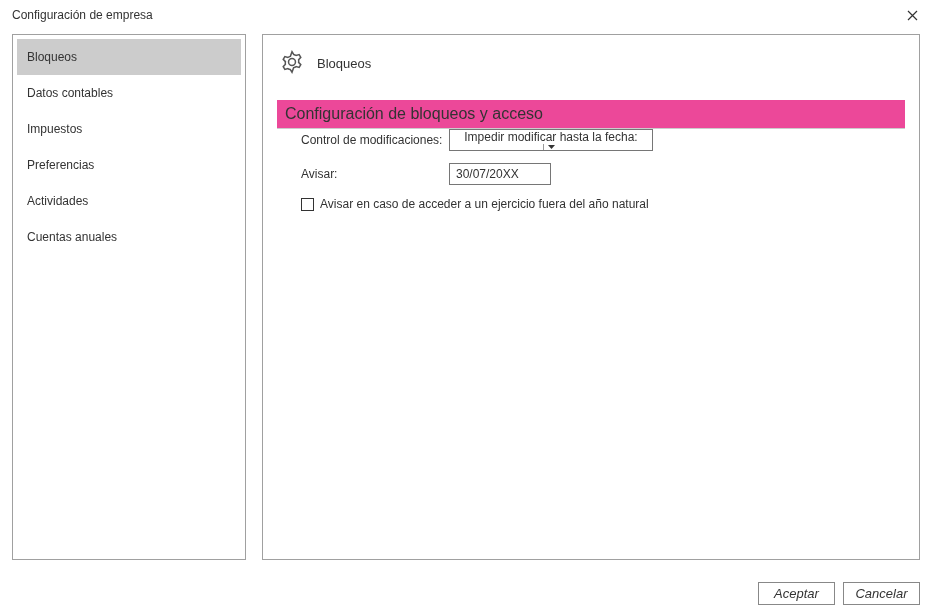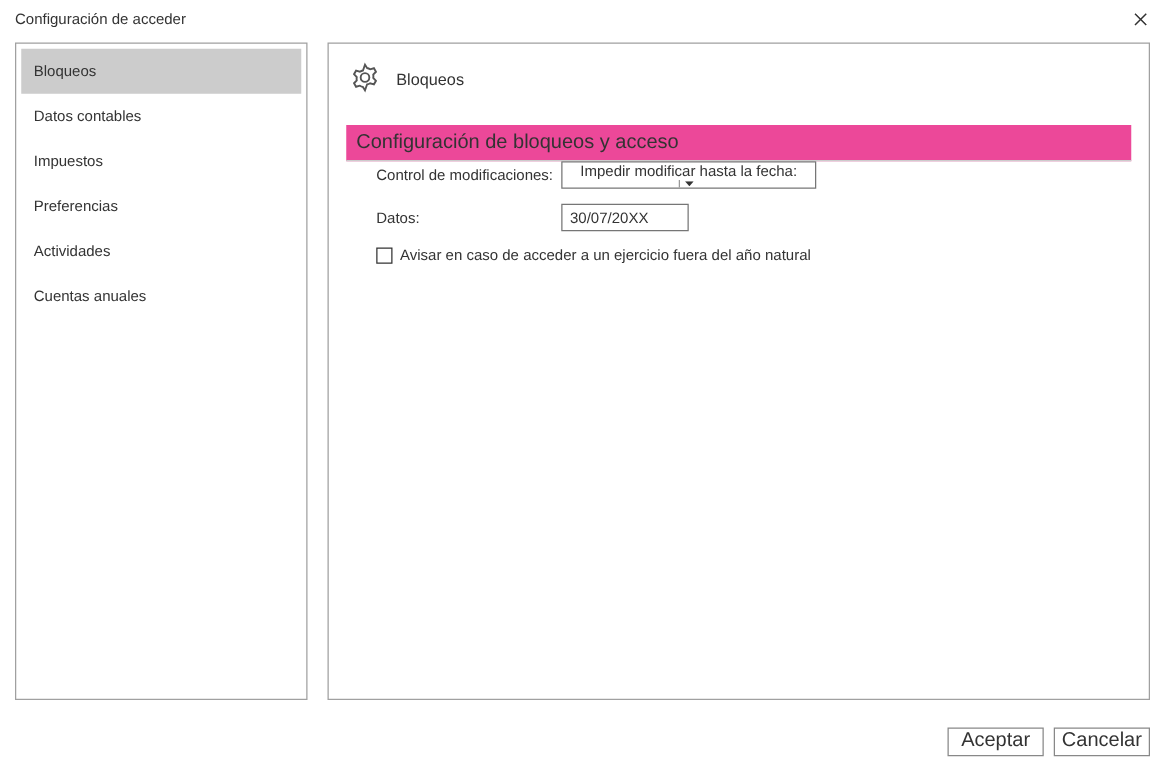--- a/index.html
+++ b/index.html
@@ -181,33 +181,34 @@
       justify-content: flex-end;
       align-items: center;
       gap: 8px;
       padding: 0 12px;
     }
     .btn {
       width: 77px;
       height: 23px;
       border: 1px solid #888;
       background: #ffffff;
-      font-size: 16px;
+      font-size: 13px;
       color: #333;
       display: flex;
       align-items: center;
       justify-content: center;
       cursor: pointer;
+      font-style: italic;
     }
   </style>
 </head>
 <body>
 
 <div class="title-bar">
-  <div class="title">Configuración de acceder</div>
+  <div class="title">Configuración de empresa</div>
   <div class="close-btn">
     <svg viewBox="0 0 11 11">
       <path d="M1 1 L10 10 M10 1 L1 10"></path>
     </svg>
   </div>
 </div>
 
 <div class="content">
   <div class="sidebar">
     <div class="sidebar-item selected">
@@ -249,21 +250,21 @@
         <span class="select-text">Impedir modificar hasta la fecha:</span>
         <span class="arrow-box">
           <svg viewBox="0 0 7 4">
               <path d="M0 0 L3.5 4 L7 0 Z"></path>
             </svg>
         </span>
       </div>
     </div>
 
     <div class="form-row">
-      <span class="form-label">Datos:</span>
+      <span class="form-label">Avisar:</span>
       <div class="date-control">
         <span class="date-text">30/07/20XX</span>
         <span class="arrow-box">
           <svg viewBox="0 0 7 4">
               <path d="M0 0 L3.5 4 L7 0 Z"></path>
             </svg>
         </span>
       </div>
     </div>
 

